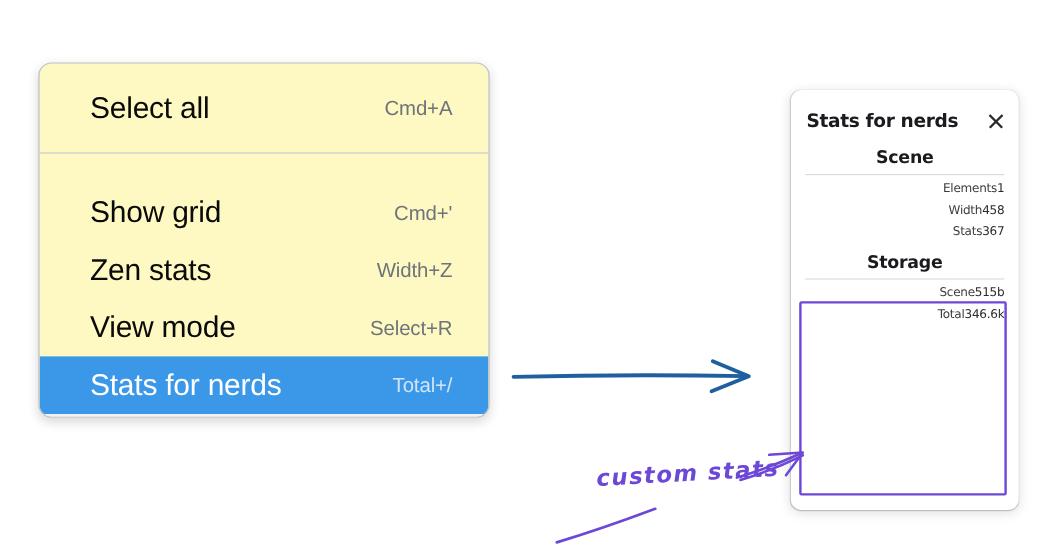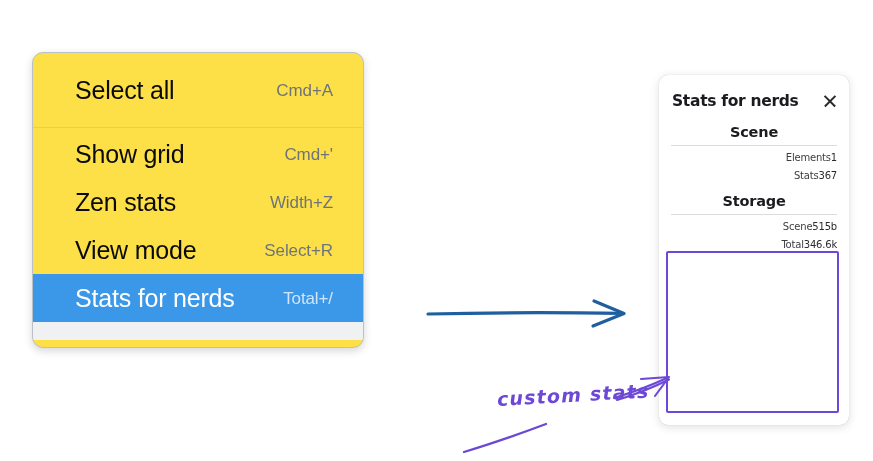--- a/index.html
+++ b/index.html
@@ -19,37 +19,37 @@
   .stage {
     position: absolute;
     inset: 0;
   }
 
   
   .context-menu {
     position: absolute;
     left: 32px;
     top: 52px;
-    width: 332px;
+    width: 376px;
     height: 296px;
-    background: #fde047;
+    background: #fef9c3;
     border: 1px solid #b9c0c8;
     border-radius: 11px;
     box-shadow: 0 3px 9px rgba(0,0,0,0.16);
     box-sizing: border-box;
     overflow: hidden;
   }
   .menu-group {
     position: relative;
   }
   .menu-group + .menu-group {
     border-top: 1px solid #c3c9d0;
   }
   .menu-group.group-top { padding-top: 13px; padding-bottom: 13px; }
-  .menu-group.group-main { padding-top: 2px; padding-bottom: 0px; }
+  .menu-group.group-main { padding-top: 25px; padding-bottom: 0px; }
 
   .menu-item {
     position: relative;
     height: 48px;
     display: flex;
     align-items: center;
     padding: 0 30px 0 42px;
     box-sizing: border-box;
     white-space: nowrap;
   }
@@ -242,20 +242,24 @@
     <div class="panel-body">
 
       <div>
         <div class="section-title">Scene</div>
         <div class="section-rule"></div>
         <div class="stat-row">
           <span class="k">Elements</span>
           <span class="v">1</span>
         </div>
         <div class="stat-row">
+          <span class="k">Width</span>
+          <span class="v">458</span>
+        </div>
+        <div class="stat-row">
           <span class="k">Stats</span>
           <span class="v">367</span>
         </div>
       </div>
 
       <div>
         <div class="section-title">Storage</div>
         <div class="section-rule"></div>
         <div class="stat-row">
           <span class="k">Scene</span>

